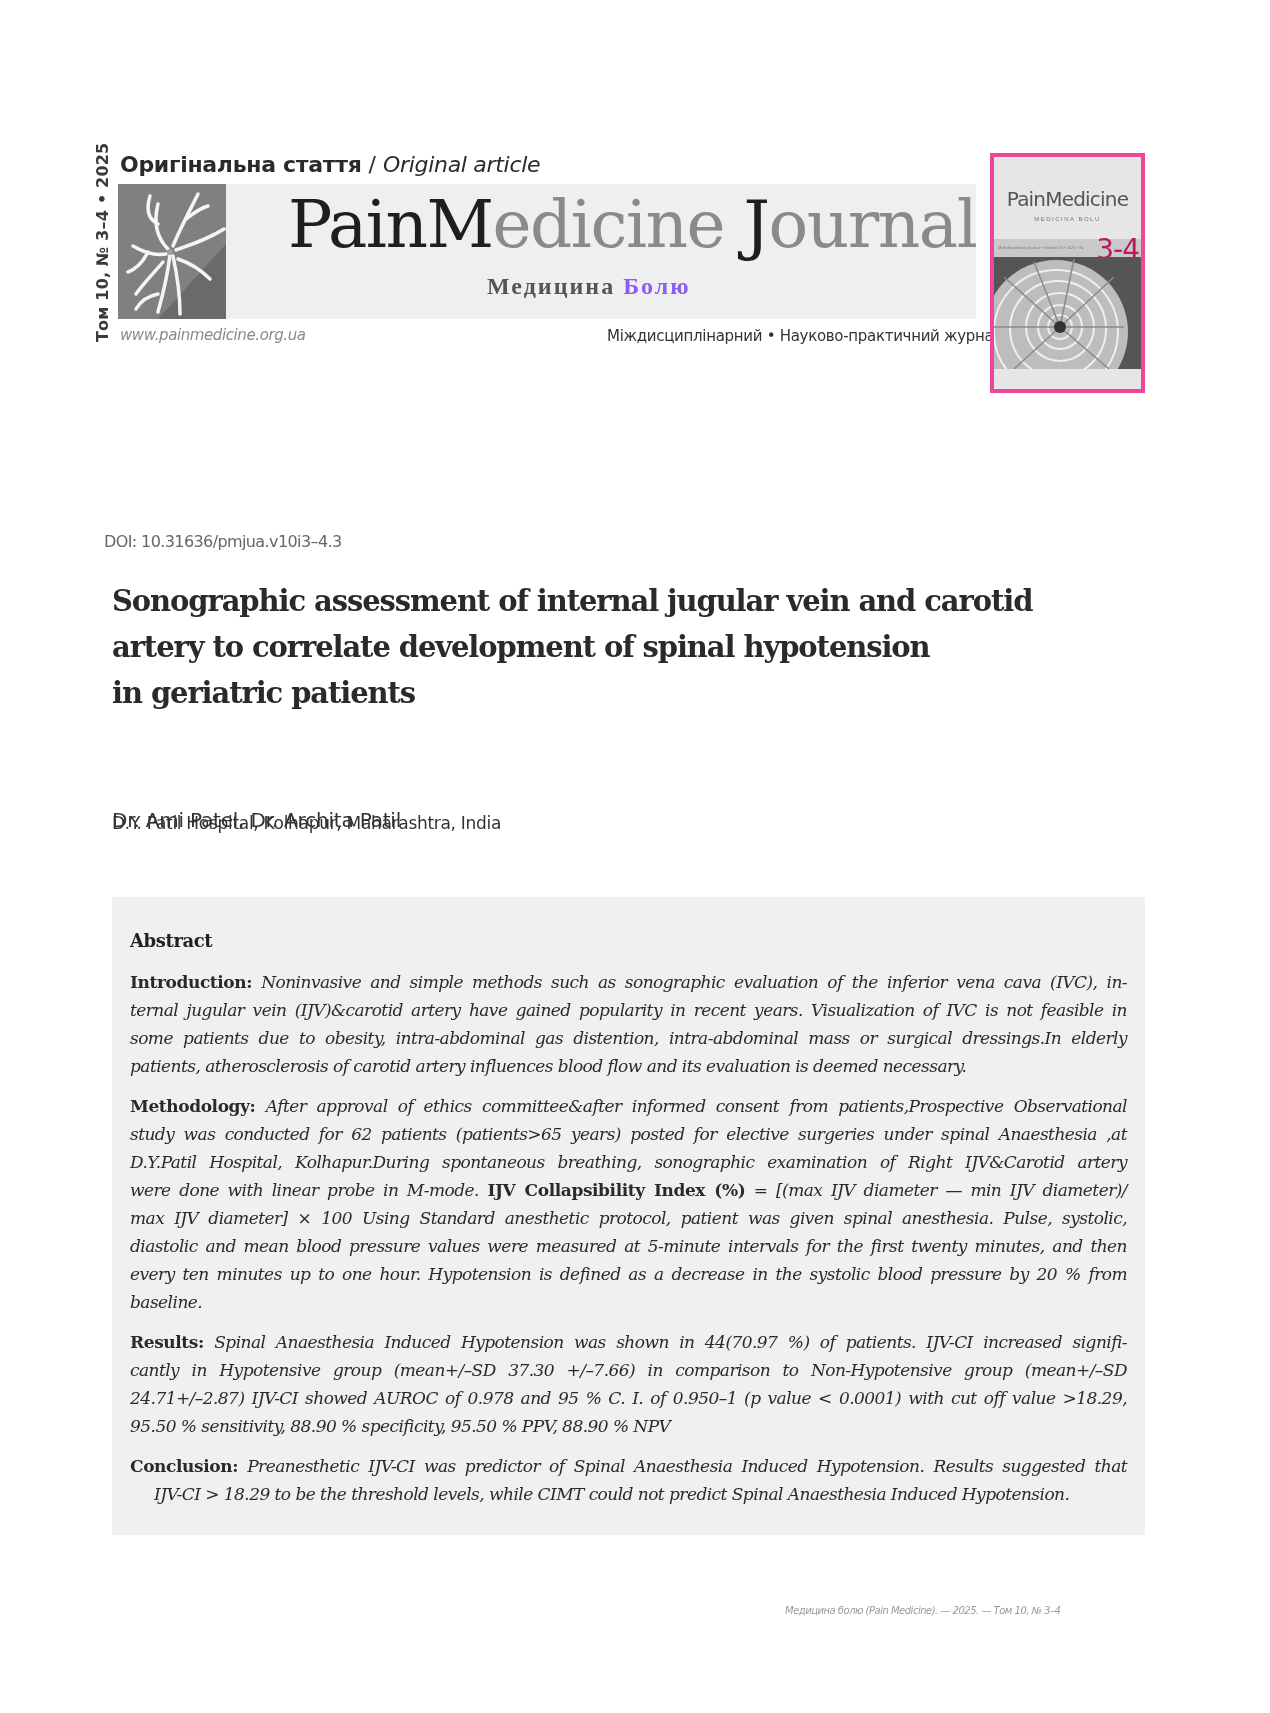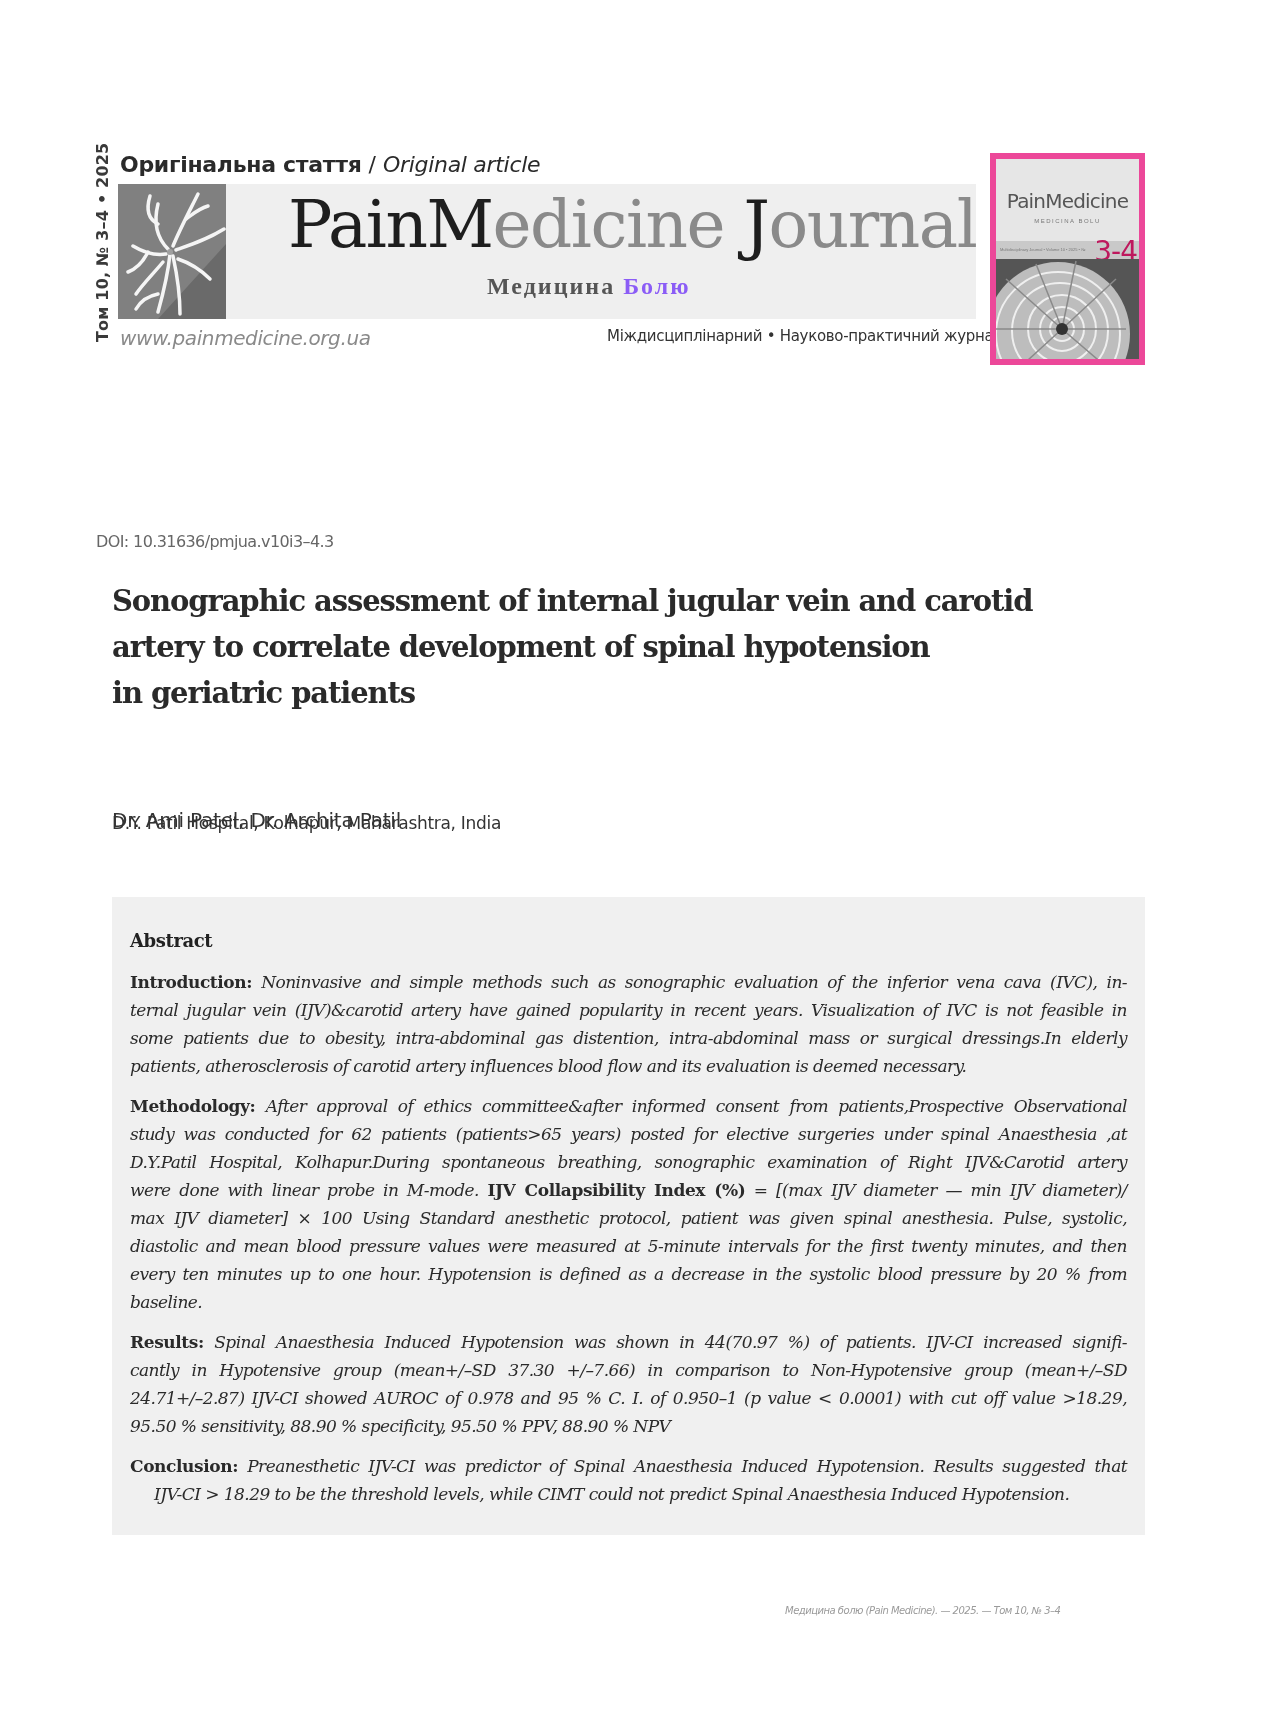--- a/index.html
+++ b/index.html
@@ -33,30 +33,30 @@
     color: #8a8a8a; white-space: nowrap; letter-spacing: -1.5px;
   }
   .journal-title .dk { color: #1e1e1e; }
   .journal-sub {
     left: 487px; top: 273px; font-family: "Liberation Serif", serif; font-size: 24px;
     font-weight: bold; color: #555; letter-spacing: 2px; white-space: nowrap;
   }
   .journal-sub .dk { color: #8b5cf6; }
 
   .website {
-    left: 120px; top: 326px; font-size: 20px; font-style: italic; color: #8a8a8a;
+    left: 120px; top: 326px; font-size: 15px; font-style: italic; color: #8a8a8a;
     font-family: "DejaVu Sans", sans-serif; letter-spacing: -0.4px; white-space: nowrap;
   }
   .journal-type {
     left: 607px; top: 327px; font-size: 15px; color: #333; white-space: nowrap;
     font-family: "DejaVu Sans", sans-serif; letter-spacing: -0.3px;
   }
 
   .cover {
-    left: 990px; top: 153px; width: 155px; height: 212px; border: 6px solid #ec4899;
+    left: 990px; top: 153px; width: 155px; height: 240px; border: 4px solid #ec4899;
     background: #e6e6e6; overflow: hidden; box-sizing: border-box;
   }
   .cover-title {
     position: absolute; left: 0; width: 100%; top: 30px; text-align: center;
     font-size: 20px; color: #555; letter-spacing: -0.8px; font-family: "DejaVu Sans", sans-serif;
   }
   .cover-sub {
     position: absolute; left: 0; width: 100%; top: 59px; text-align: center;
     font-size: 6px; color: #777; letter-spacing: 1.5px;
   }
@@ -65,21 +65,21 @@
   }
   .cover-band-text { position: absolute; left: 4px; top: 6px; font-size: 4px; color: #777; white-space: nowrap; }
   .cover-num {
     position: absolute; right: 2px; top: 76px; font-size: 28px; color: #be185d;
     font-family: "DejaVu Sans", sans-serif; letter-spacing: -1px;
   }
   .cover-art { position: absolute; left: 0; top: 100px; width: 100%; height: 112px; background: #5a5a5a; }
 
   
   .doi {
-    left: 96px; top: 532px; font-size: 16px; color: #666; letter-spacing: -0.6px;
+    left: 104px; top: 532px; font-size: 16px; color: #666; letter-spacing: -0.6px;
     font-family: "DejaVu Sans", sans-serif; white-space: nowrap;
   }
   .title-line {
     left: 112px; font-family: "DejaVu Serif", serif; font-weight: bold;
     font-size: 29px; color: #2a2a2a; white-space: nowrap; letter-spacing: -1.1px;
   }
   .authors {
     left: 112px; top: 768px; font-size: 20px; color: #333; letter-spacing: -0.2px;
     font-family: "DejaVu Sans", sans-serif; white-space: nowrap; margin-top: 40px;
   }

